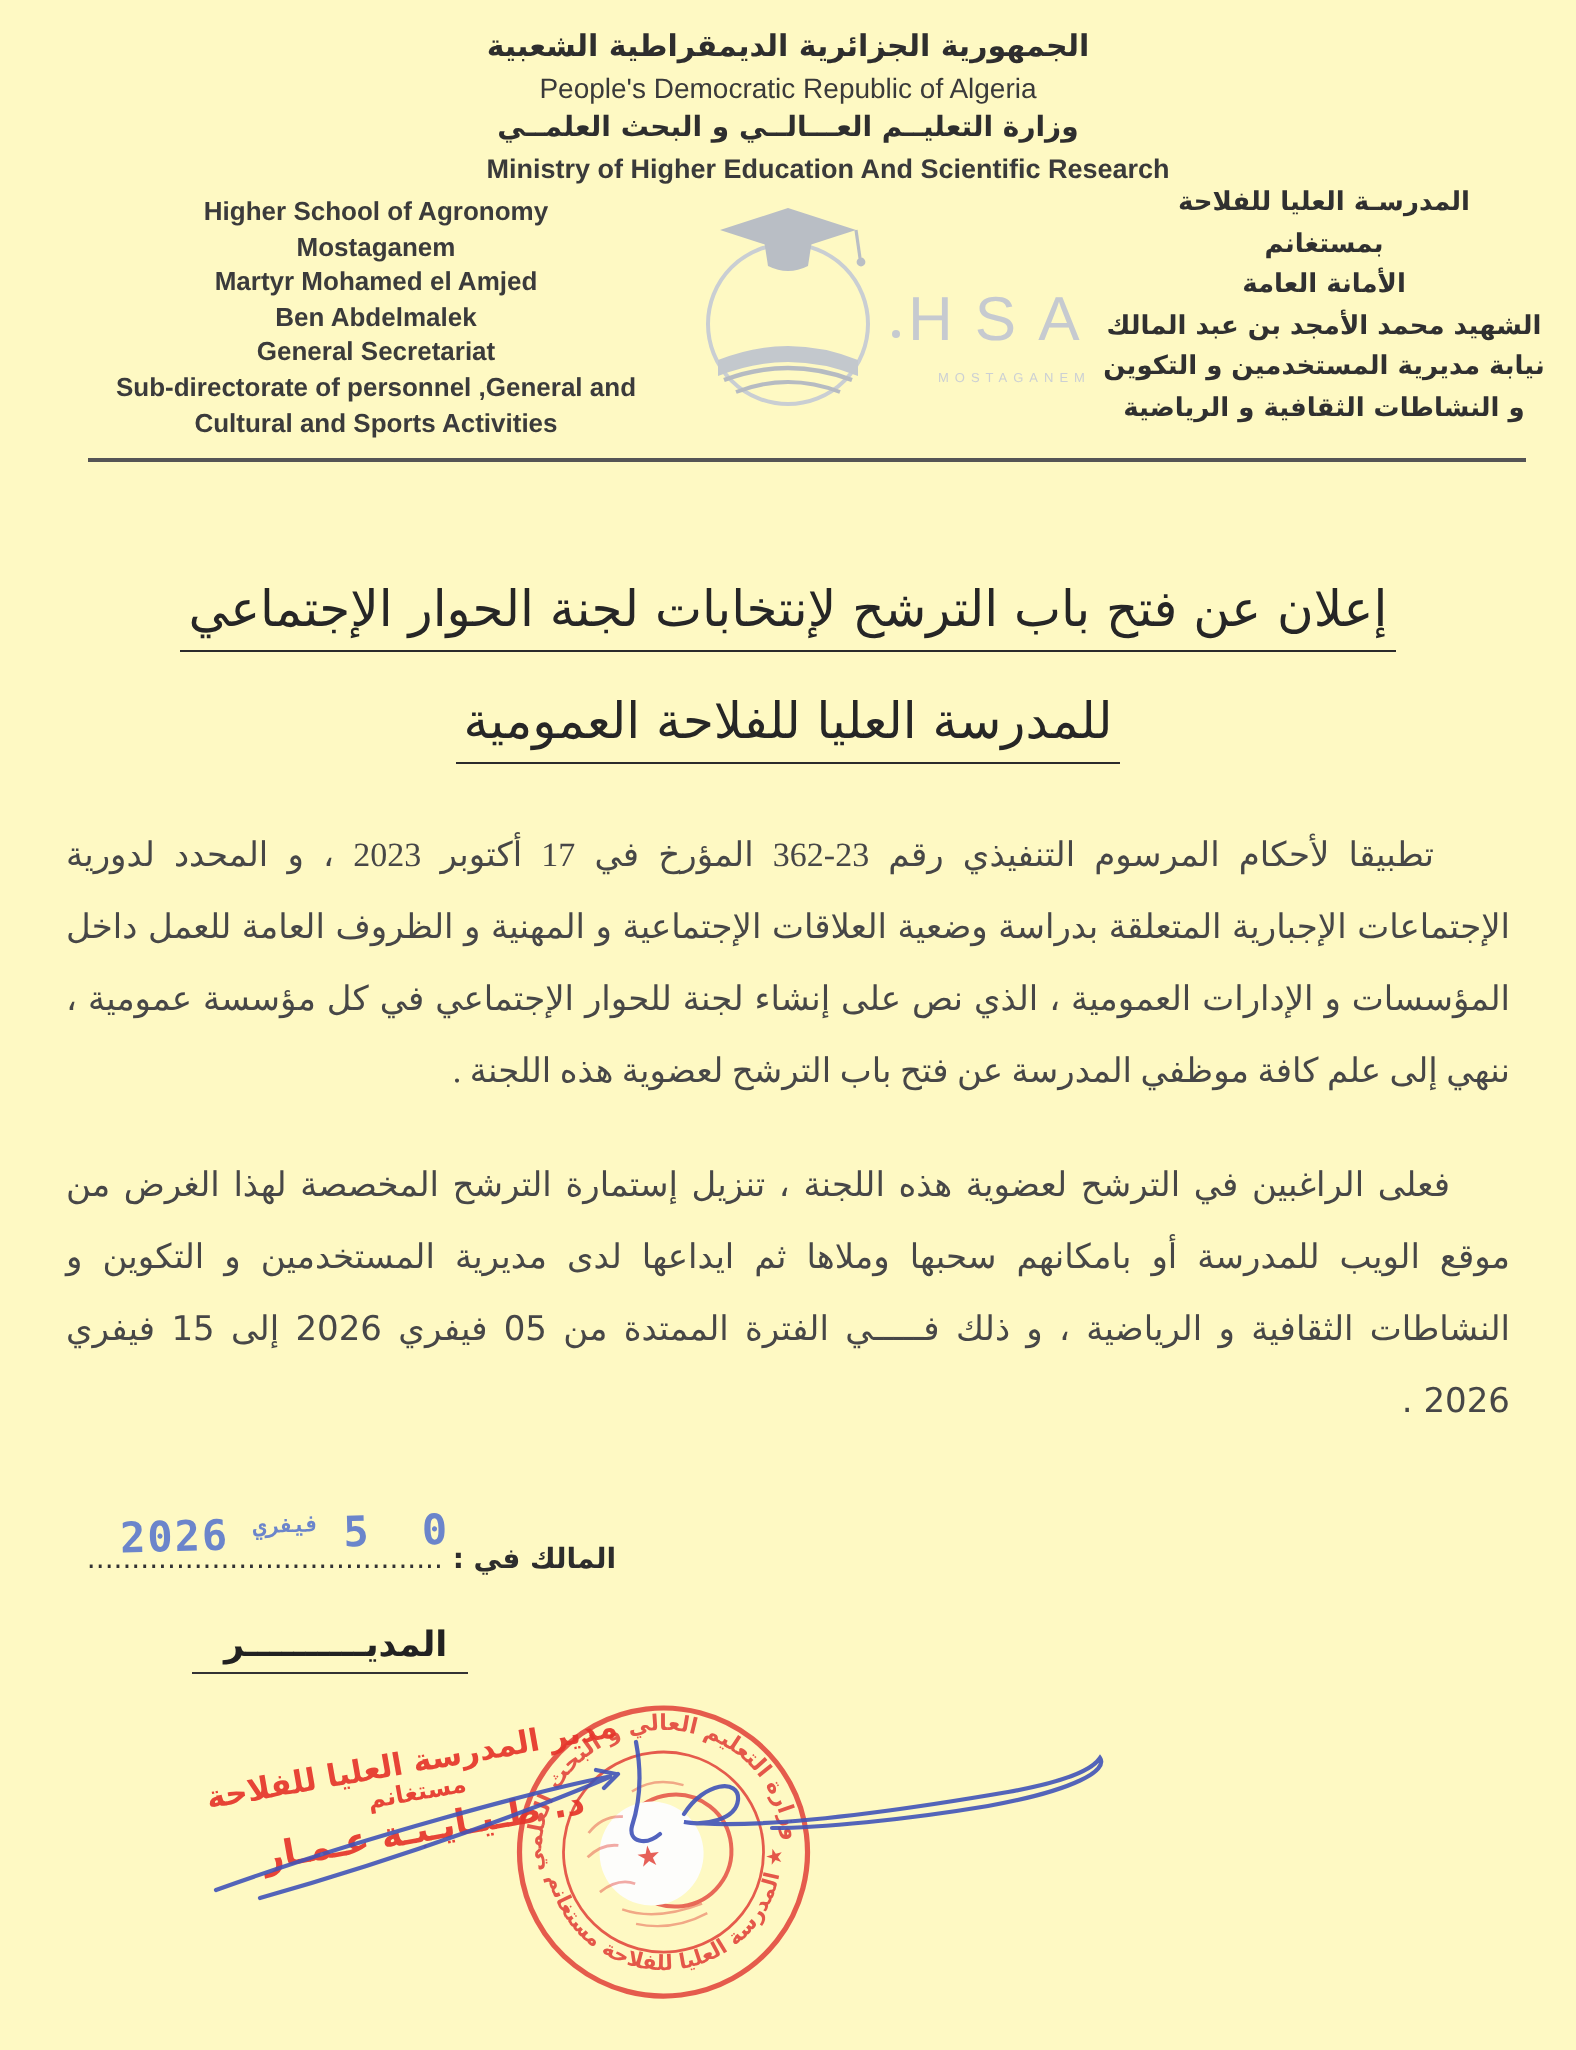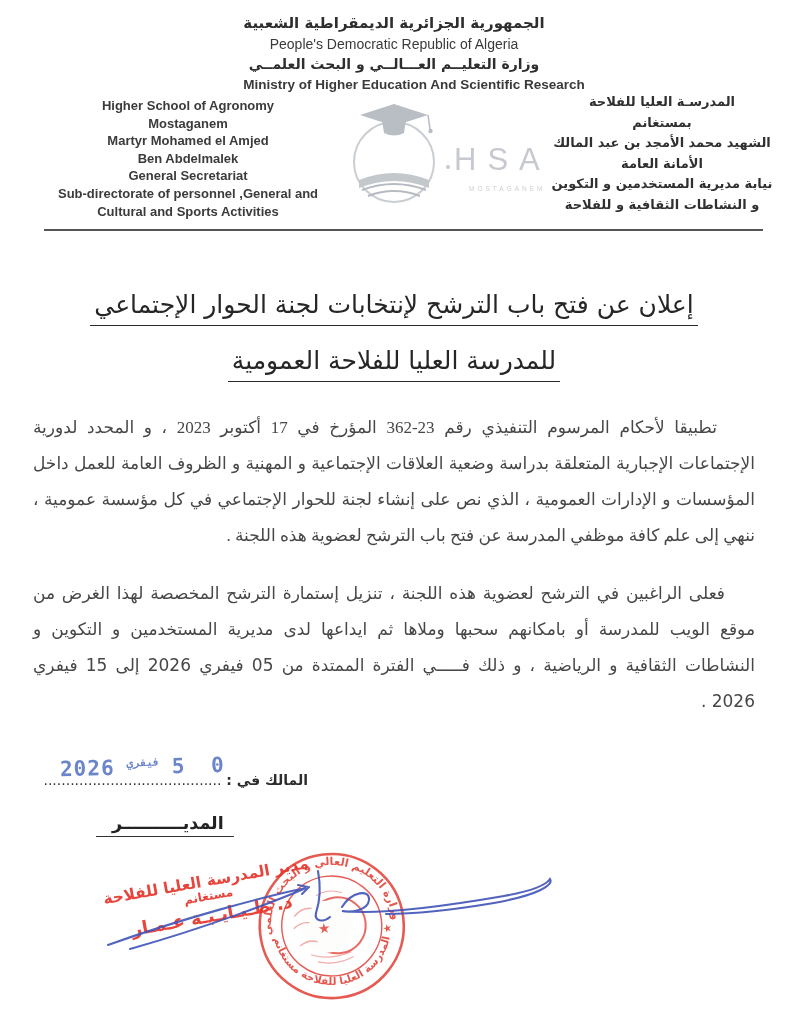--- a/index.html
+++ b/index.html
@@ -1,18 +1,18 @@
 <!DOCTYPE html>
 <html lang="ar"><head>
 <meta charset="utf-8">
 <style>
   html,body{margin:0;padding:0;background:#e8e8e8;}
   .page{
     position:relative; width:788px; height:1025px; margin:0 auto;
-    background:#ffffff; overflow:hidden;
+    background:#fef9c3; overflow:hidden;
     font-family:"DejaVu Sans",sans-serif; color:#3d3d3d;
   }
   
   .header{position:absolute; top:14px; left:0; width:100%; text-align:center;}
   .header .ar1{font-size:15px; font-weight:bold; color:#2e2e2e; direction:rtl;}
   .header .en1{font-size:14px; font-weight:normal; color:#3a3a3a; font-family:"Liberation Sans",sans-serif; margin-top:4px;}
   .header .ar2{font-size:14px; font-weight:bold; color:#2e2e2e; direction:rtl; margin-top:4px;}
   .header .en2{font-size:13.5px; font-weight:bold; color:#3a3a3a; font-family:"Liberation Sans",sans-serif; margin-top:5px;padding-left:40px;}
   
   .school-en{
@@ -104,24 +104,24 @@
 
       <text x="112" y="74" font-size="31" letter-spacing="11" fill="#c6cad0" font-family="Liberation Sans, sans-serif">HSA</text>
       <text x="127" y="95" font-size="6.5" letter-spacing="3" fill="#ccd0d4" font-family="Liberation Sans, sans-serif">MOSTAGANEM</text>
       <circle cx="106" cy="71" r="2" fill="#c6cad0"></circle>
     </svg>
   </div>
 
   <div class="school-ar">
     <div>المدرسـة العليا للفلاحة</div>
     <div>بمستغانم</div>
+    <div>الأمانة العامة</div>
     <div>الشهيد محمد الأمجد بن عبد المالك</div>
-    <div>الأمانة العامة</div>
     <div>نيابة مديرية المستخدمين و التكوين</div>
-    <div>و النشاطات الثقافية و للفلاحة</div>
+    <div>و النشاطات الثقافية و الرياضية</div>
   </div>
 
   <div class="divider"></div>
 
   <div class="title-block">
     <div><span class="title-line">إعلان عن فتح باب الترشح لإنتخابات لجنة الحوار الإجتماعي</span></div>
     <div class="title-line2-wrap"><span class="title-line">للمدرسة العليا للفلاحة العمومية</span></div>
   </div>
 
   <div class="body-text">

